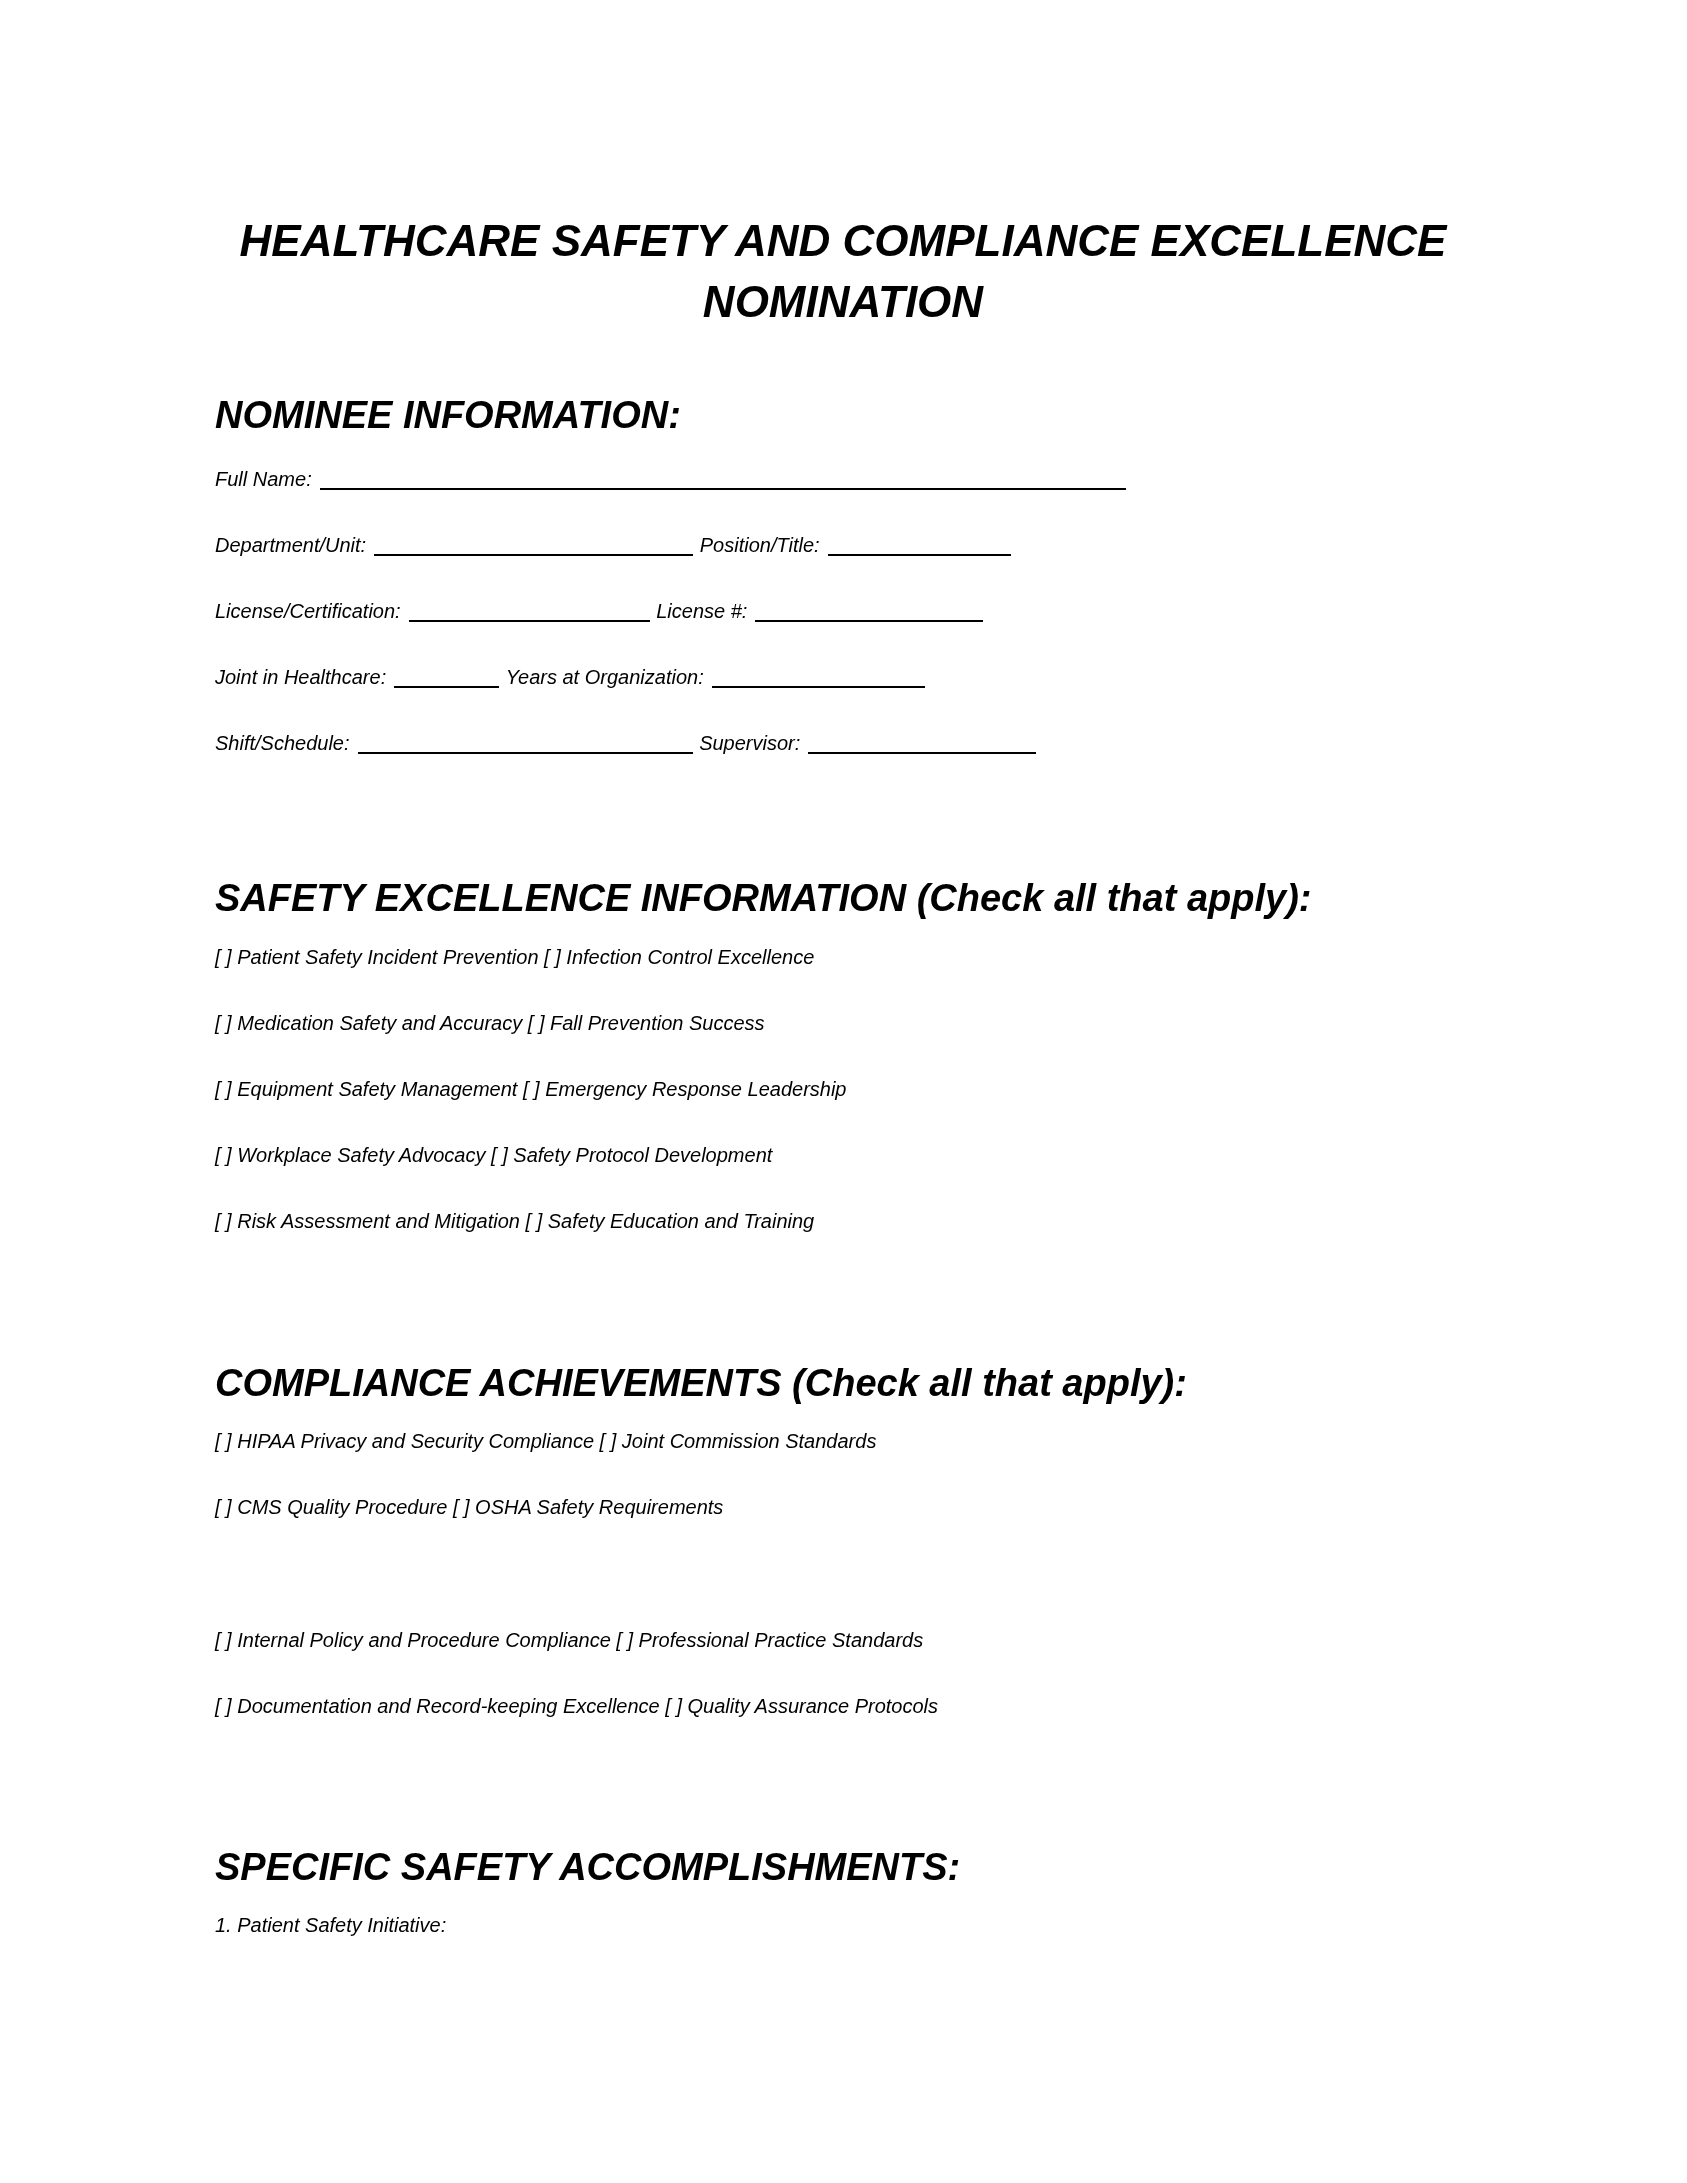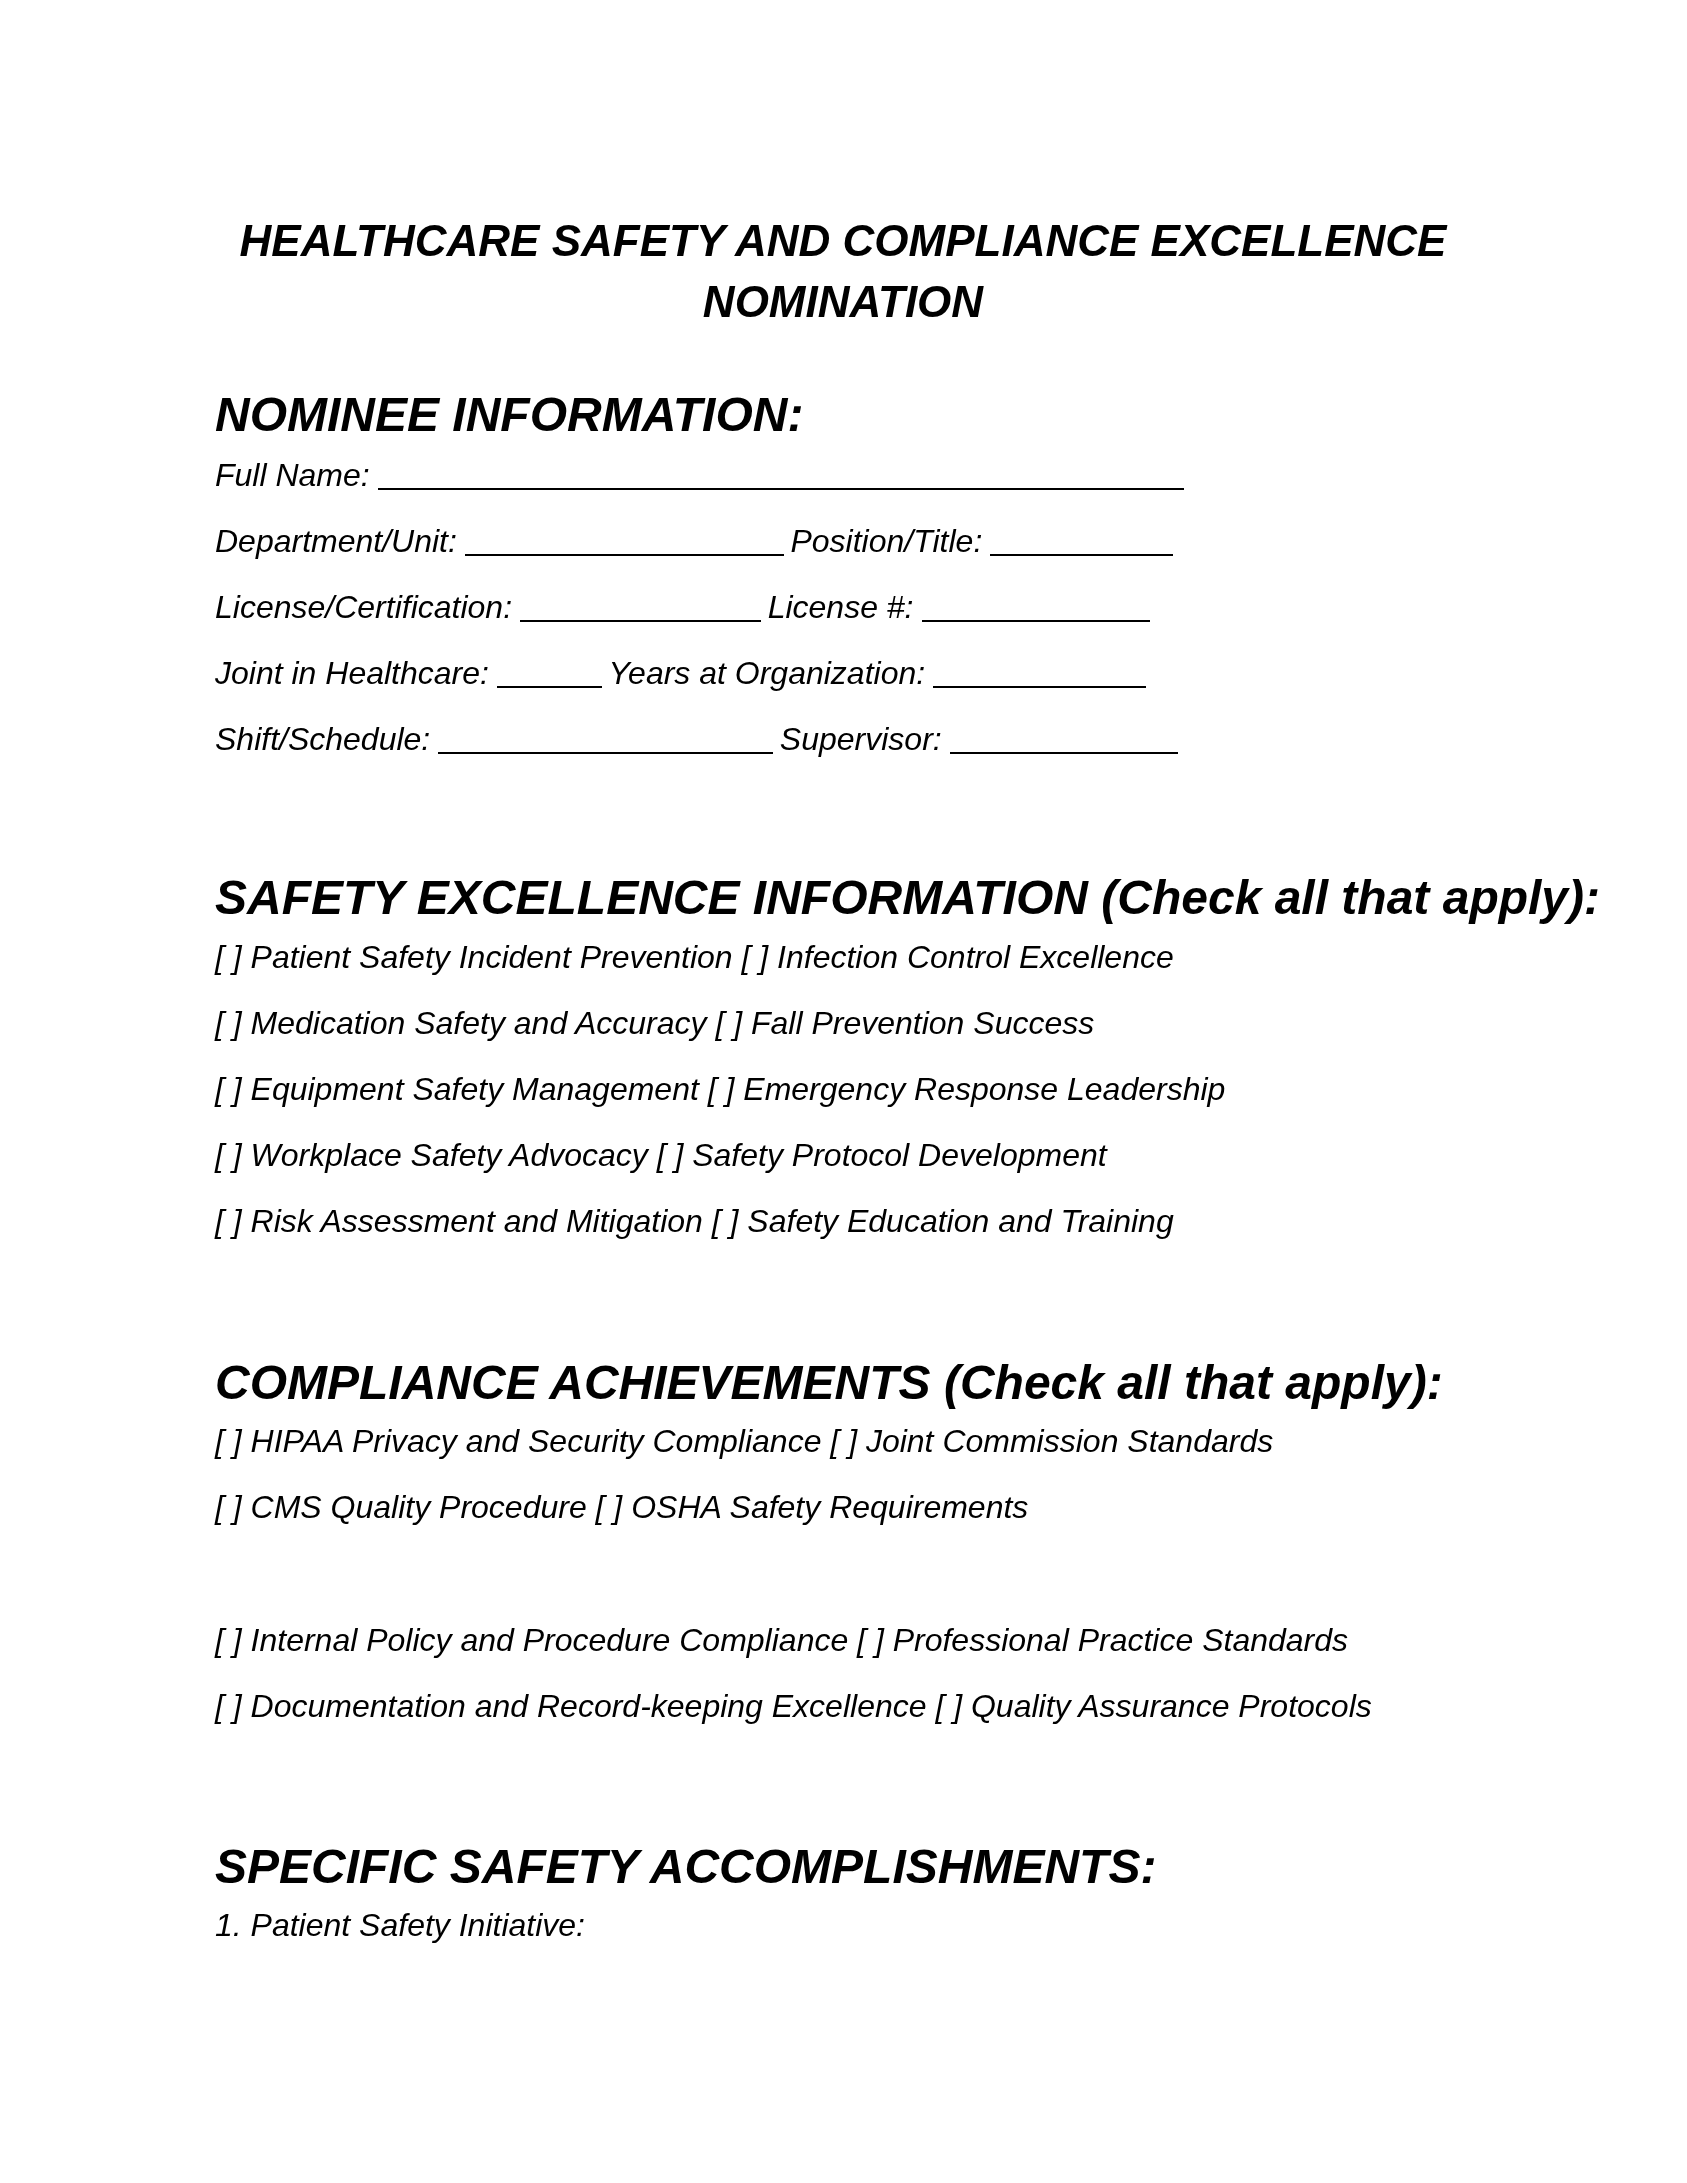--- a/index.html
+++ b/index.html
@@ -1,20 +1,20 @@
 <!DOCTYPE html>
 <html style="font-size:10.6px"><head>
   <meta charset="utf-8">
   <style>
     html, body { margin: 0; padding: 0; background: #ffffff; }
     body { width: 1687px; height: 2183px; position: relative; overflow: hidden; font-family: "Liberation Sans", sans-serif; color: #000; }
     .page { position: absolute; left: 0; top: 0; width: 1398px; height: 2183px; font-style: italic; }
     .title { position: absolute; left: 198px; width: 1290px; top: 210px; text-align: center; font-weight: bold; font-size: 44px; line-height: 61px; }
-    .h { position: absolute; left: 215px; font-weight: bold; font-size: 48px; line-height: 46px; white-space: nowrap; }
-    .line { position: absolute; left: 215px; font-size: 32px; line-height: 33px; white-space: nowrap; }
+    .h { position: absolute; left: 215px; font-weight: bold; font-size: 38px; line-height: 46px; white-space: nowrap; }
+    .line { position: absolute; left: 215px; font-size: 20px; line-height: 33px; white-space: nowrap; }
     .blank { display: inline-block; border-bottom: 2.6px solid #000; height: 26.5px; vertical-align: baseline; margin: 0 6.6px 0 8px; transform: translateY(4px); }
     .cb { white-space: pre; }
   </style>
 </head>
 <body>
 
 <div class="page">
 
   <div class="title">HEALTHCARE SAFETY AND COMPLIANCE EXCELLENCE NOMINATION</div>
 

